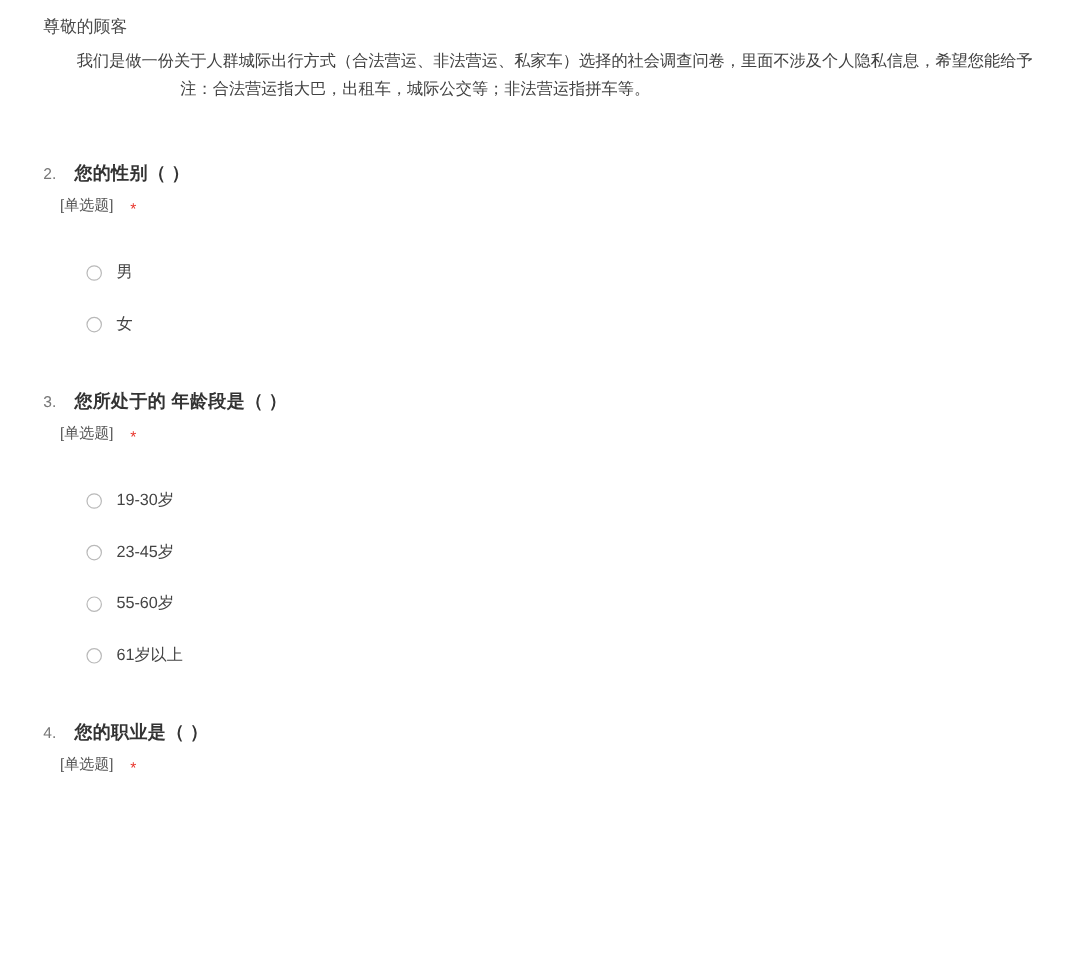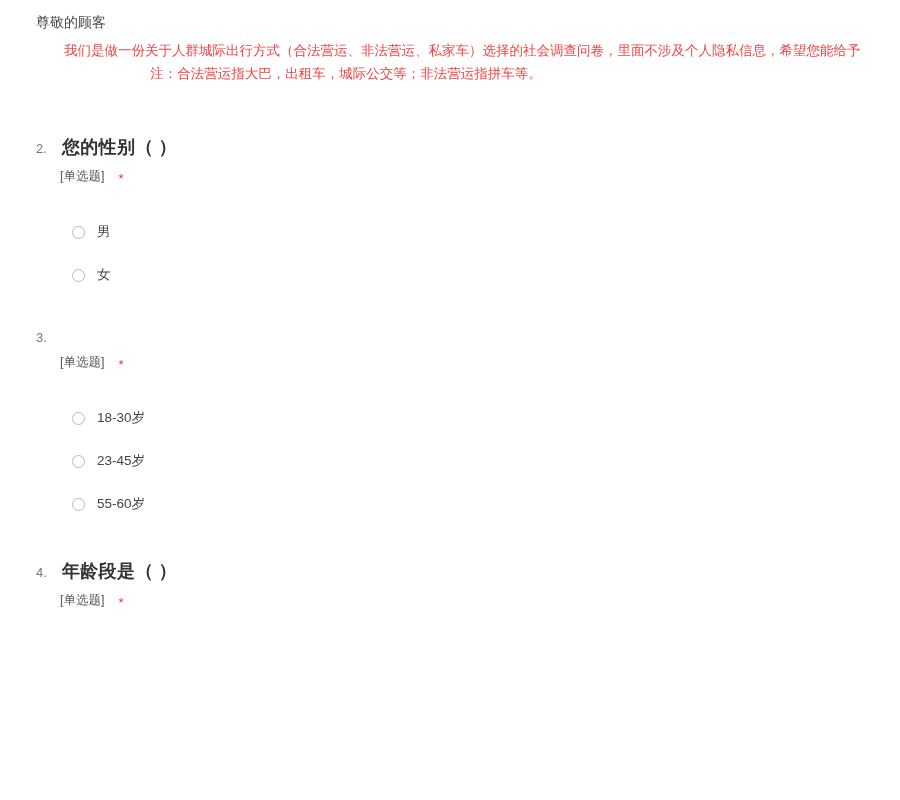--- a/index.html
+++ b/index.html
@@ -31,21 +31,21 @@
     font-size: 14px;
     color: #4a4a4a;
     margin-left: 36px;
     line-height: 20px;
     font-weight: normal;
   }
   .intro-body {
     margin-left: 36px;
     margin-top: 8px;
     font-size: 13.5px;
-    color: #ef4444;
+    color: #404040;
     line-height: 22px;
     white-space: nowrap;
   }
   .intro-para {
     text-indent: 28px;
   }
   .intro-note {
     text-align: center;
     padding-right: 68px;
     margin-top: 1px;
@@ -60,27 +60,27 @@
     display: flex;
     align-items: baseline;
   }
   .q-num {
     font-size: 13px;
     color: #777777;
     width: 26px;
     flex: 0 0 26px;
   }
   .q-title {
-    font-size: 18px;
+    font-size: 15px;
     font-weight: bold;
     color: #333333;
     letter-spacing: 0.3px;
   }
   .q-meta {
-    margin-left: 24px;
+    margin-left: 14px;
     margin-top: 9px;
     font-size: 12.5px;
     color: #555555;
     display: flex;
     align-items: center;
   }
   .q-required {
     color: #e8332a;
     margin-left: 14px;
     font-size: 13px;
@@ -149,45 +149,50 @@
       <div class="option">
         <span class="radio"></span>
         <span class="option-label">女</span>
       </div>
     </div>
   </div>
 
   <div class="question" id="q-age">
     <div class="q-head">
       <span class="q-num">3.</span>
+      <span class="q-title">您所处于的 年龄段是（ ）</span>
     </div>
     <div class="q-meta">
       <span>[单选题]</span>
       <span class="q-required">*</span>
     </div>
     <div class="options">
       <div class="option">
         <span class="radio"></span>
-        <span class="option-label">18-30岁</span>
+        <span class="option-label">19-30岁</span>
       </div>
       <div class="option">
         <span class="radio"></span>
         <span class="option-label">23-45岁</span>
       </div>
       <div class="option">
         <span class="radio"></span>
         <span class="option-label">55-60岁</span>
       </div>
+      <div class="option">
+        <span class="radio"></span>
+        <span class="option-label">61岁以上</span>
+      </div>
     </div>
   </div>
 
   <div class="question" id="q-job">
     <div class="q-head">
       <span class="q-num">4.</span>
-      <span class="q-title">年龄段是（ ）</span>
+      <span class="q-title">您的职业是（ ）</span>
     </div>
     <div class="q-meta">
       <span>[单选题]</span>
       <span class="q-required">*</span>
     </div>
   </div>
 
 </div>
 
 </body></html>

